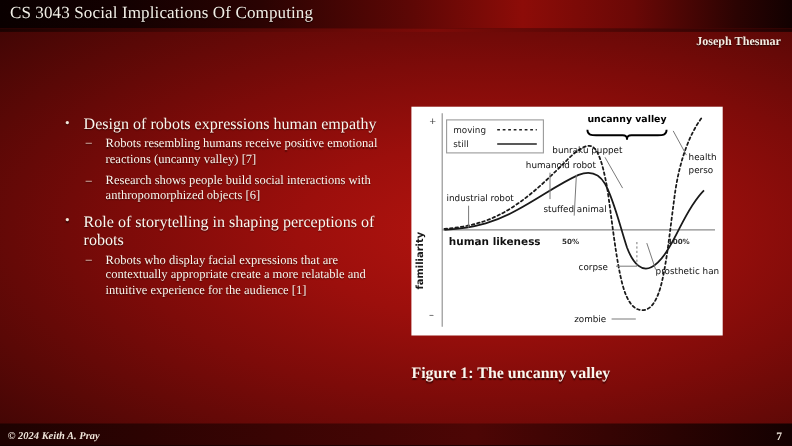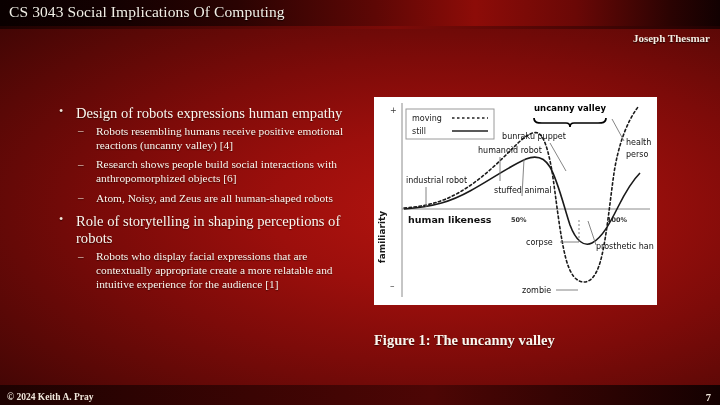--- a/index.html
+++ b/index.html
@@ -160,20 +160,21 @@
     left: 0; bottom: 0;
     width: 720px; height: 20px;
     background: linear-gradient(to right, #1d0201 0%, #3a0403 35%, #4d0605 60%, #2a0302 85%, #140101 100%);
   }
   #copyright {
     position: absolute;
     left: 7px; bottom: 3px;
     font-size: 9.5px;
     font-weight: bold;
     color: #efe6db;
+    font-style: italic;
   }
   #page-number {
     position: absolute;
     right: 9px; bottom: 2px;
     font-size: 10.5px;
     font-weight: bold;
     color: #efe6db;
   }
 </style>
 </head>
@@ -188,29 +189,28 @@
 
   <div id="body-col">
 
     <div class="lvl1">
       <span class="mk">•</span>
       <span>Design of robots expressions human empathy</span>
     </div>
     <div class="lvl2-group">
       <div class="lvl2">
         <span class="mk">–</span>
-        <span>Robots resembling humans receive positive emotional reactions (uncanny valley) [4]</span>
+        <span>Robots resembling humans receive positive emotional reactions (uncanny valley) [7]</span>
       </div>
       <div class="lvl2">
         <span class="mk">–</span>
         <span>Research shows people build social interactions with anthropomorphized objects [6]</span>
       </div>
       <div class="lvl2">
         <span class="mk">–</span>
-        <span>Atom, Noisy, and Zeus are all human-shaped robots</span>
       </div>
     </div>
 
     <div class="lvl1" style="margin-top:8px;">
       <span class="mk">•</span>
       <span>Role of storytelling in shaping perceptions of robots</span>
     </div>
     <div class="lvl2-group">
       <div class="lvl2">
         <span class="mk">–</span>

